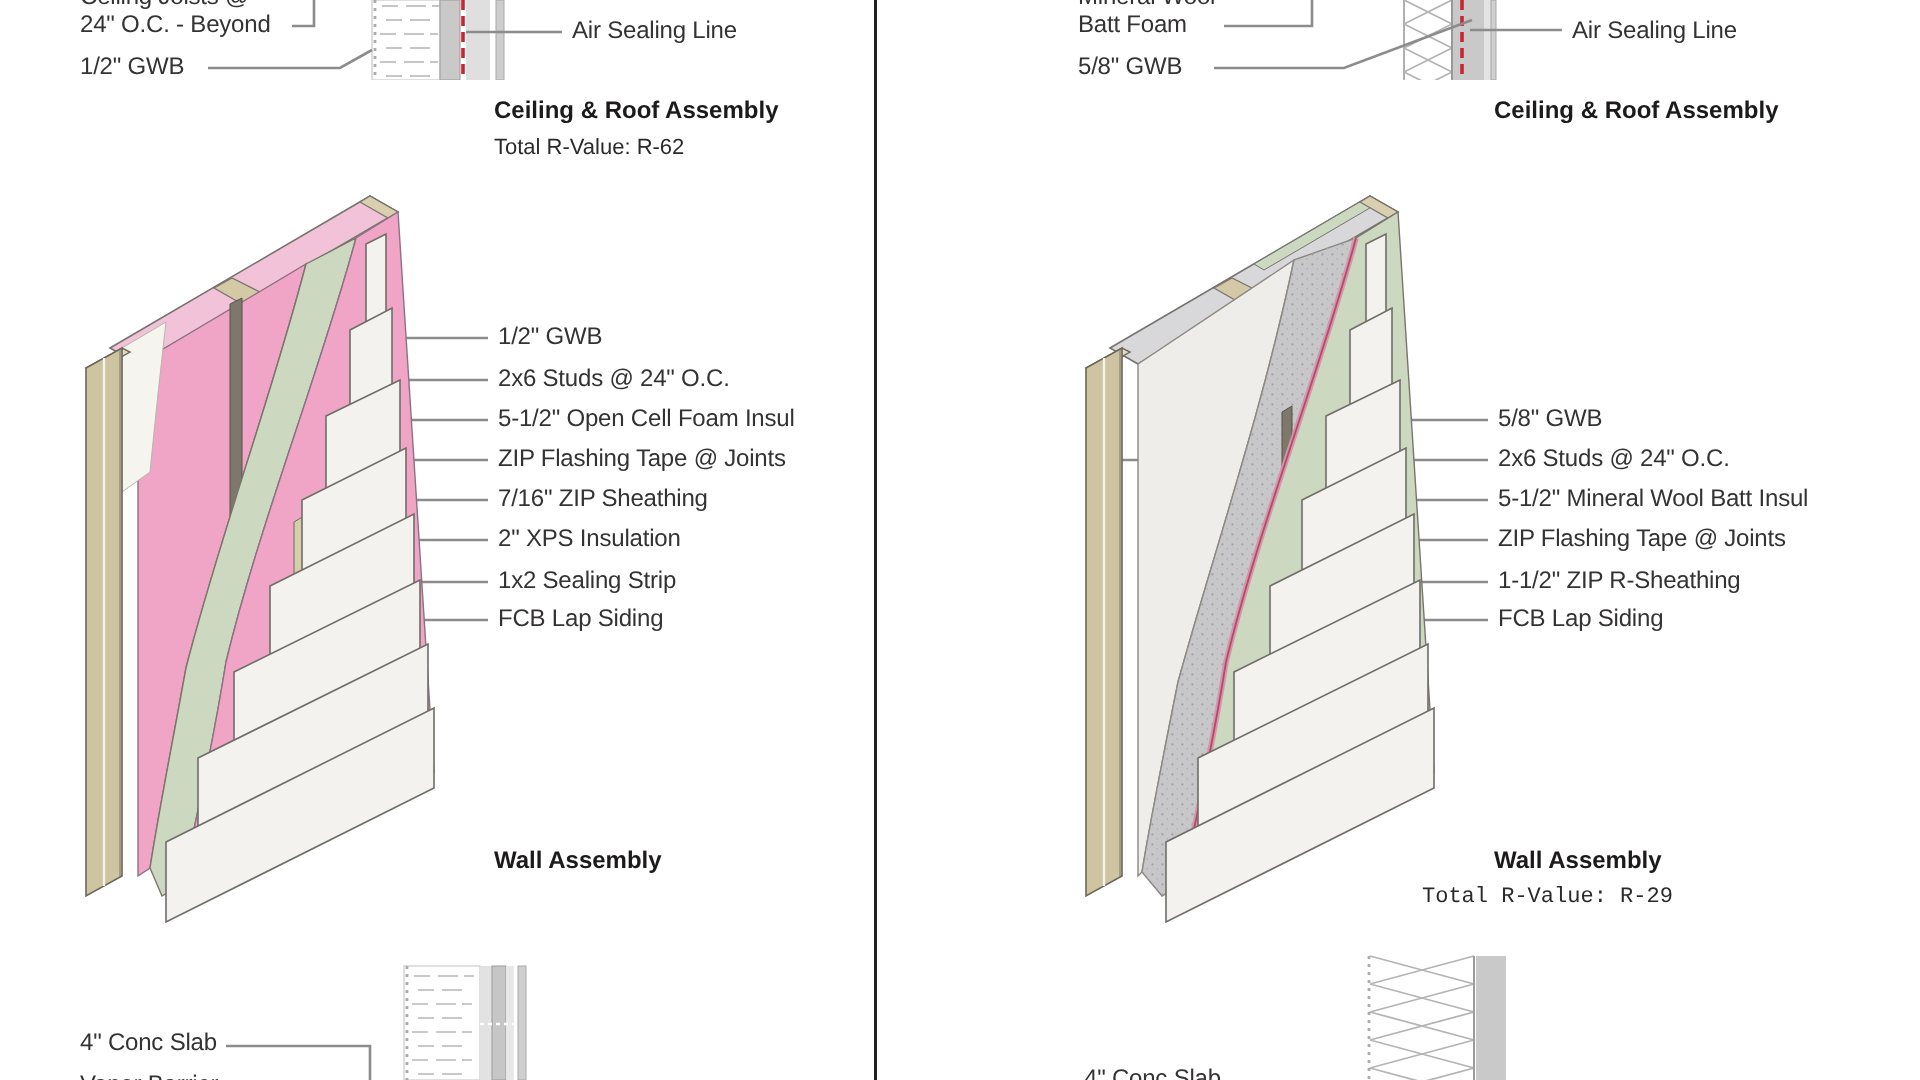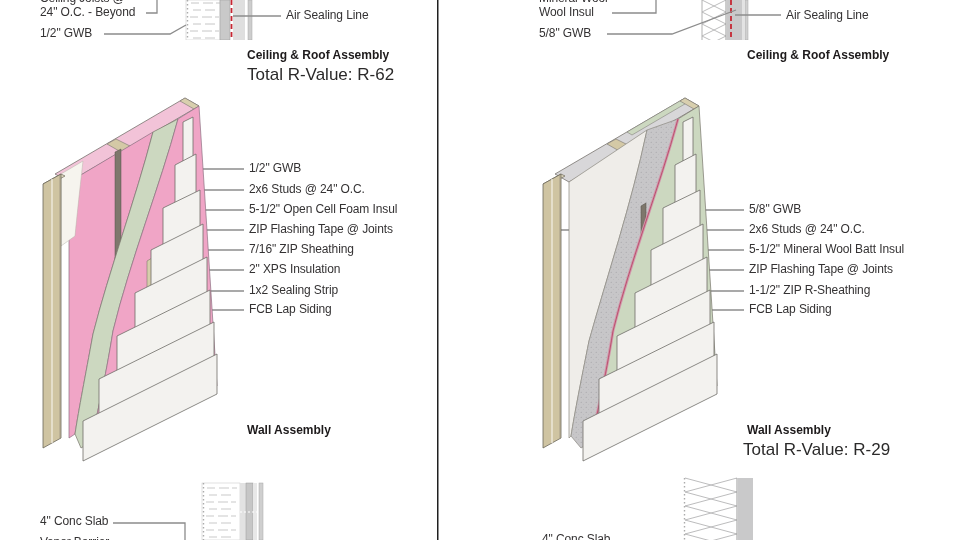--- a/index.html
+++ b/index.html
@@ -1,20 +1,20 @@
 <!DOCTYPE html>
 <html><head>
 <meta charset="utf-8">
 <style>
   html,body{margin:0;padding:0;background:#fff;}
   #page{position:relative;width:960px;height:540px;background:#ffffff;overflow:hidden;
         font-family:"Liberation Sans","DejaVu Sans",sans-serif;}
   .lbl{position:absolute;font-size:12px;line-height:13px;color:#343233;letter-spacing:-0.1px;white-space:nowrap;}
   .head{position:absolute;font-size:12px;line-height:17px;font-weight:bold;color:#1d1a1b;white-space:nowrap;}
-  .sub{position:absolute;font-size:17px;line-height:17px;color:#2b2a2a;white-space:nowrap;}
+  .sub{position:absolute;font-size:11px;line-height:17px;color:#2b2a2a;white-space:nowrap;}
   svg{position:absolute;left:0;top:0;}
 </style>
 </head>
 <body>
 
 <div id="page">
 
   <svg width="960" height="540" viewBox="0 0 960 540">
     <defs>
       <pattern id="spk" width="5" height="5" patternUnits="userSpaceOnUse">
@@ -204,31 +204,31 @@
   <div class="lbl" style="left:249px;top:263px;">2" XPS Insulation</div>
   <div class="lbl" style="left:249px;top:284px;">1x2 Sealing Strip</div>
   <div class="lbl" style="left:249px;top:303px;">FCB Lap Siding</div>
 
   <div class="head" style="left:247px;top:422px;">Wall Assembly</div>
 
   <div class="lbl" style="left:40px;top:515px;">4" Conc Slab</div>
   <div class="lbl" style="left:40px;top:536px;">Vapor Barrier</div>
 
   <div class="lbl" style="left:539px;top:-8px;">Mineral Wool</div>
-  <div class="lbl" style="left:539px;top:6px;">Wool Insul</div>
+  <div class="lbl" style="left:539px;top:6px;">Batt Foam</div>
   <div class="lbl" style="left:539px;top:27px;">5/8" GWB</div>
   <div class="lbl" style="left:786px;top:9px;">Air Sealing Line</div>
 
   <div class="head" style="left:747px;top:47px;">Ceiling &amp; Roof Assembly</div>
 
   <div class="lbl" style="left:749px;top:203px;">5/8" GWB</div>
   <div class="lbl" style="left:749px;top:223px;">2x6 Studs @ 24" O.C.</div>
   <div class="lbl" style="left:749px;top:243px;">5-1/2" Mineral Wool Batt Insul</div>
   <div class="lbl" style="left:749px;top:263px;">ZIP Flashing Tape @ Joints</div>
   <div class="lbl" style="left:749px;top:284px;">1-1/2" ZIP R-Sheathing</div>
   <div class="lbl" style="left:749px;top:303px;">FCB Lap Siding</div>
 
   <div class="head" style="left:747px;top:422px;">Wall Assembly</div>
-  <div class="sub" style="left:743px;top:441px;">Total R-Value: R-29</div>
+  <div class="sub" style="left:711px;top:441px;font-family:Liberation Mono, monospace;">Total R-Value: R-29</div>
 
   <div class="lbl" style="left:542px;top:533px;">4" Conc Slab</div>
 
 </div>
 
 </body></html>

